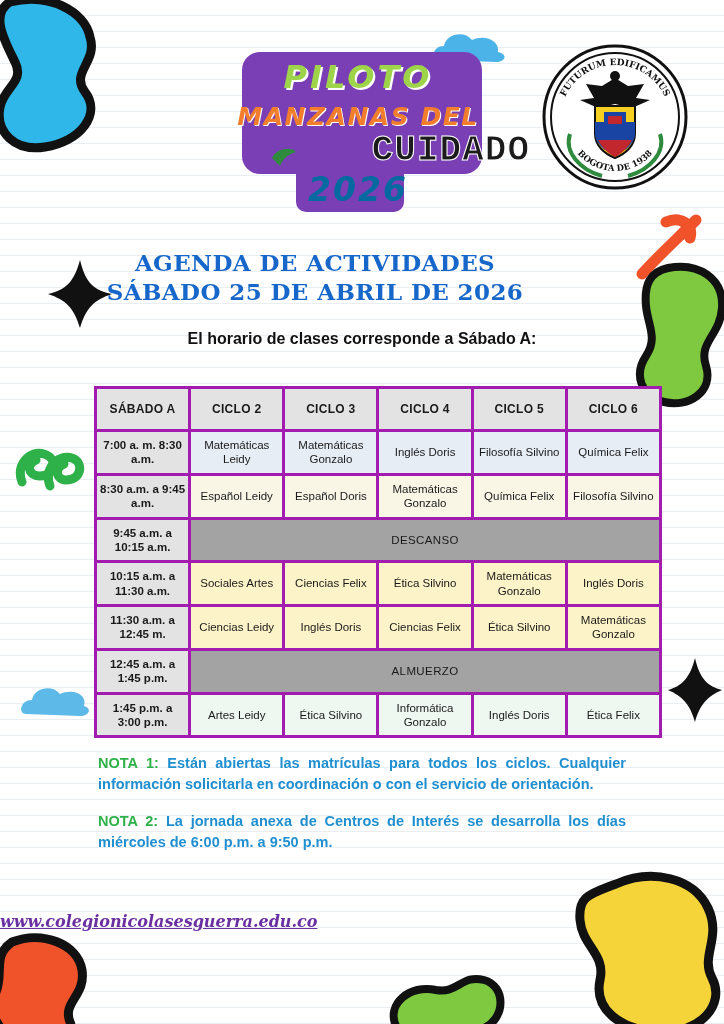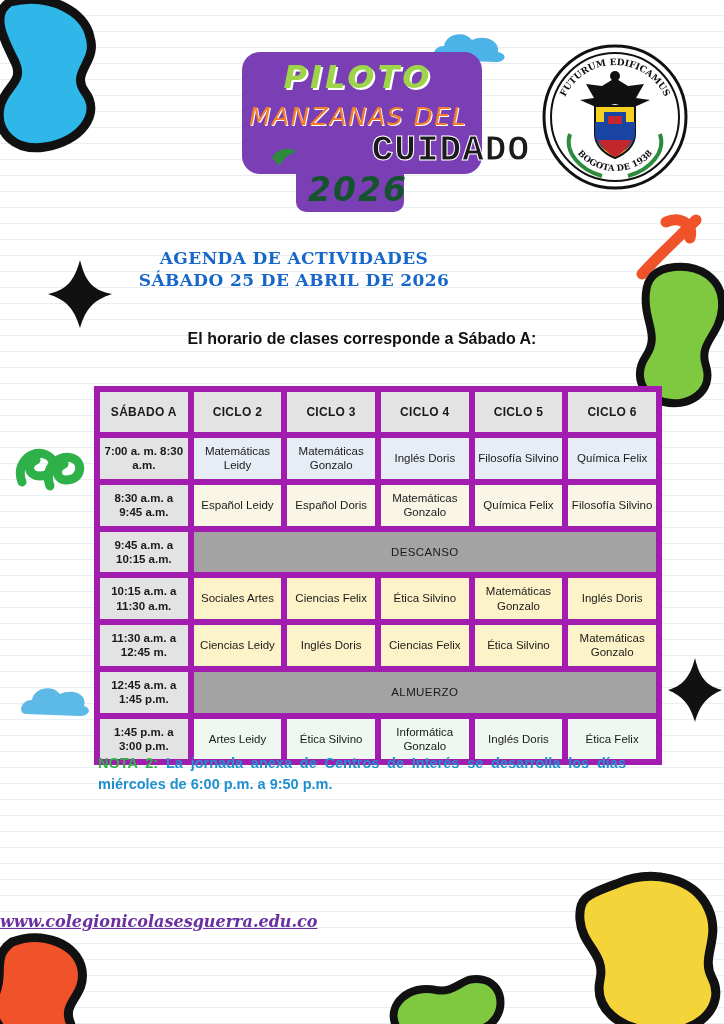--- a/index.html
+++ b/index.html
@@ -77,21 +77,21 @@
     font-size: 32px;
     letter-spacing: 3px;
     color: #9ed44a;
     text-shadow: 2px 2px 0 #ffffff;
   }
   .manzanas {
     position: absolute;
     left: 0; top: 50px; width: 344px;
     text-align: center;
     font-family: "DejaVu Sans", sans-serif;
-    font-weight: normal;
+    font-weight: bold;
     font-style: italic;
     font-size: 25px;
     letter-spacing: 1.5px;
     color: #f27d2c;
     text-shadow: 1px 1px 0 #ffffff;
   }
   .cuidado {
     position: absolute;
     left: 0; top: 78px; width: 344px;
     text-align: right;
@@ -104,21 +104,21 @@
   }
   .year {
     position: absolute;
     left: 0; top: 118px; width: 344px;
     text-align: center;
     font-family: "DejaVu Sans", sans-serif;
     font-weight: bold;
     font-style: italic;
     font-size: 33px;
     letter-spacing: 2px;
-    color: #14532d;
+    color: #0369a1;
   }
   .apple-leaf {
     position: absolute;
     left: 72px;
     top: 92px;
     width: 48px;
     height: 52px;
   }
 
   
@@ -133,25 +133,26 @@
 
   
   .agenda {
     position: absolute;
     top: 248px;
     left: 0;
     width: 588px;
     text-align: center;
     font-family: "DejaVu Serif", serif;
     font-weight: bold;
-    font-size: 17px;
+    font-size: 23px;
     color: #1667c9;
     line-height: 1.28;
     z-index: 4;
     letter-spacing: 0.4px;
+    padding-left: 21px;
   }
   .subtitle {
     position: absolute;
     top: 330px;
     left: 0;
     width: 724px;
     text-align: center;
     font-family: "Liberation Sans", sans-serif;
     font-weight: bold;
     font-size: 16px;
@@ -167,21 +168,21 @@
     width: 568px;
     z-index: 4;
   }
   table.sched {
     border-collapse: collapse;
     width: 568px;
     table-layout: fixed;
     background: #ffffff;
   }
   table.sched th, table.sched td {
-    border: 6px solid #a21caf;
+    border: 3px solid #a21caf;
     text-align: center;
     vertical-align: middle;
     font-size: 11.5px;
     color: #1a1a1a;
     padding: 6px 3px;
     line-height: 1.25;
   }
   table.sched th {
     background: #e3e3e3;
     font-weight: bold;
@@ -400,17 +401,20 @@
         <td class="cell">Informática Gonzalo</td>
         <td class="cell">Inglés Doris</td>
         <td class="cell">Ética Felix</td>
       </tr>
     </tbody>
   </table>
 </div>
 
 <div class="notes">
   <p class="note">
+    <span class="lead">NOTA 1:</span><span> Están abiertas las matrículas para todos los ciclos. Cualquier información solicitarla en coordinación o con el servicio de orientación.</span>
+  </p>
+  <p class="note">
     <span class="lead">NOTA 2:</span><span> La jornada anexa de Centros de Interés se desarrolla los días miércoles de 6:00 p.m. a 9:50 p.m.</span>
   </p>
 </div>
 
 <div class="url">www.colegionicolasesguerra.edu.co</div>
 
 </body></html>

